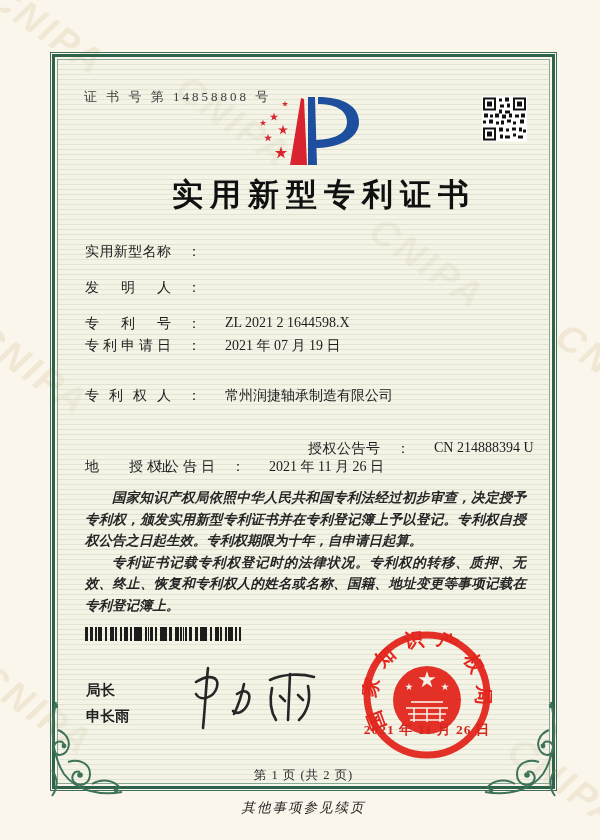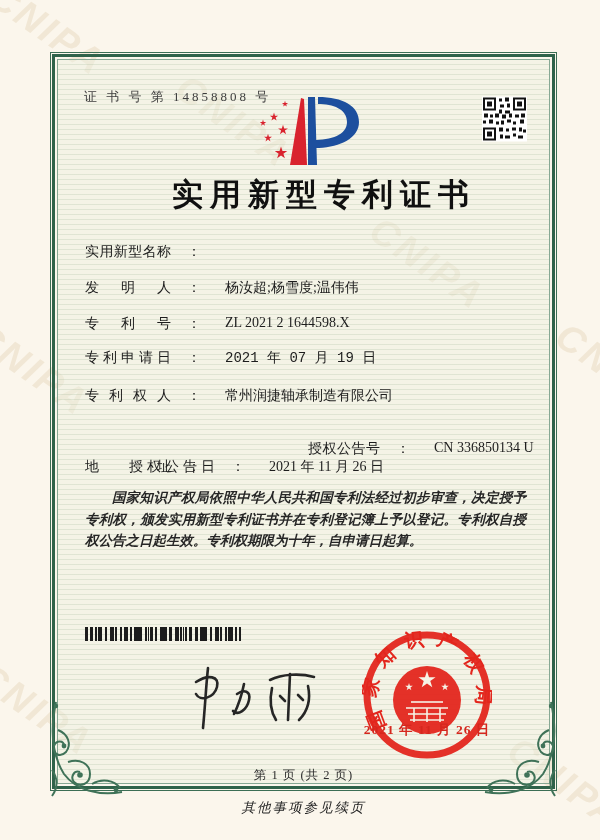--- a/index.html
+++ b/index.html
@@ -42,21 +42,21 @@
   .logo { position:absolute; left:255px; top:94px; width:110px; height:74px; }
   .qr { position:absolute; left:482px; top:95px; width:45px; height:48px; }
   .title {
     position:absolute; left:0; top:174px; width:600px; text-align:center;
     font-size:31px; font-weight:bold; letter-spacing:7px; color:#101010;margin-left:24px;
   }
   .row { position:absolute; left:85px; font-size:14px; color:#1d1d1d; display:flex; white-space:nowrap;gap:16px; }
   .row .lbl { display:inline-block; width:86px; text-align:justify; text-align-last:justify; }
   .row .colon { display:inline-block; margin-right:8px; }
   .r0{ top:243px; } .r1{ top:279px;justify-content:space-between; } .r2{ top:315px; }
-  .r3{ top:349px;font-family:Liberation Mono, monospace; } .r4{ top:387px; } .r5{ top:422px;margin-top:36px; }
+  .r3{ top:337px; } .r4{ top:387px; } .r5{ top:422px;margin-top:36px; }
   .r6{ top:458px;margin-left:44px; } .r6b{ top:440px; left:308px; }
   .r6b .lbl { width:72px; }
   .paras {
     position:absolute; left:85px; top:487px; width:441px;
     font-size:13.5px; line-height:21.5px; text-align:justify;
     font-style:italic; color:#262626;font-weight:bold;
   }
   .paras p { text-indent:2em; }
   .barcode {
     position:absolute; left:85px; top:627px; width:156px; height:14px;
@@ -176,21 +176,20 @@
 
   <div class="title">实用新型专利证书</div>
 
   <div class="row r0">
     <span class="lbl">实用新型名称</span>
       <span class="colon">：</span>
   </div>
   <div class="row r1">
     <span class="lbl">发明人</span>
       <span class="colon">：</span>
-      <span class="val">杨汝超;杨雪度;温伟伟</span>
   </div>
   <div class="row r2">
     <span class="lbl">专利号</span>
       <span class="colon">：</span>
       <span class="val">ZL 2021 2 1644598.X</span>
   </div>
   <div class="row r3">
     <span class="lbl">专利申请日</span>
       <span class="colon">：</span>
       <span class="val">2021 年 07 月 19 日</span>
@@ -205,29 +204,34 @@
       <span class="colon">：</span>
   </div>
   <div class="row r6">
     <span class="lbl">授权公告日</span>
       <span class="colon">：</span>
       <span class="val">2021 年 11 月 26 日</span>
   </div>
   <div class="row r6b">
     <span class="lbl">授权公告号</span>
       <span class="colon">：</span>
-      <span class="val">CN 336850134 U</span>
+      <span class="val">CN 214888394 U</span>
   </div>
 
   <div class="paras">
     <p>国家知识产权局依照中华人民共和国专利法经过初步审查，决定授予专利权，颁发实用新型专利证书并在专利登记簿上予以登记。专利权自授权公告之日起生效。专利权期限为十年，自申请日起算。</p>
+    <p>专利证书记载专利权登记时的法律状况。专利权的转移、质押、无效、终止、恢复和专利权人的姓名或名称、国籍、地址变更等事项记载在专利登记簿上。</p>
   </div>
 
   <div class="barcode"></div>
 
+  <div class="director">
+    <div>局长</div>
+    <div>申长雨</div>
+  </div>
 
   <svg class="signature" viewBox="0 0 150 70">
     <g fill="none" stroke="#262626" stroke-width="2.6" stroke-linecap="round">
       <path d="M14,18 C26,10 38,12 35,23 C32,34 18,38 14,30"></path>
       <path d="M26,4 C24,22 23,44 21,64"></path>
       <path d="M62,20 C60,30 57,40 52,50"></path>
       <path d="M55,30 C62,25 69,27 67,36 C65,46 56,52 51,47"></path>
       <path d="M88,16 C100,10 118,9 132,13"></path>
       <path d="M108,10 L106,56"></path>
       <path d="M90,24 C87,38 89,48 94,56"></path>

